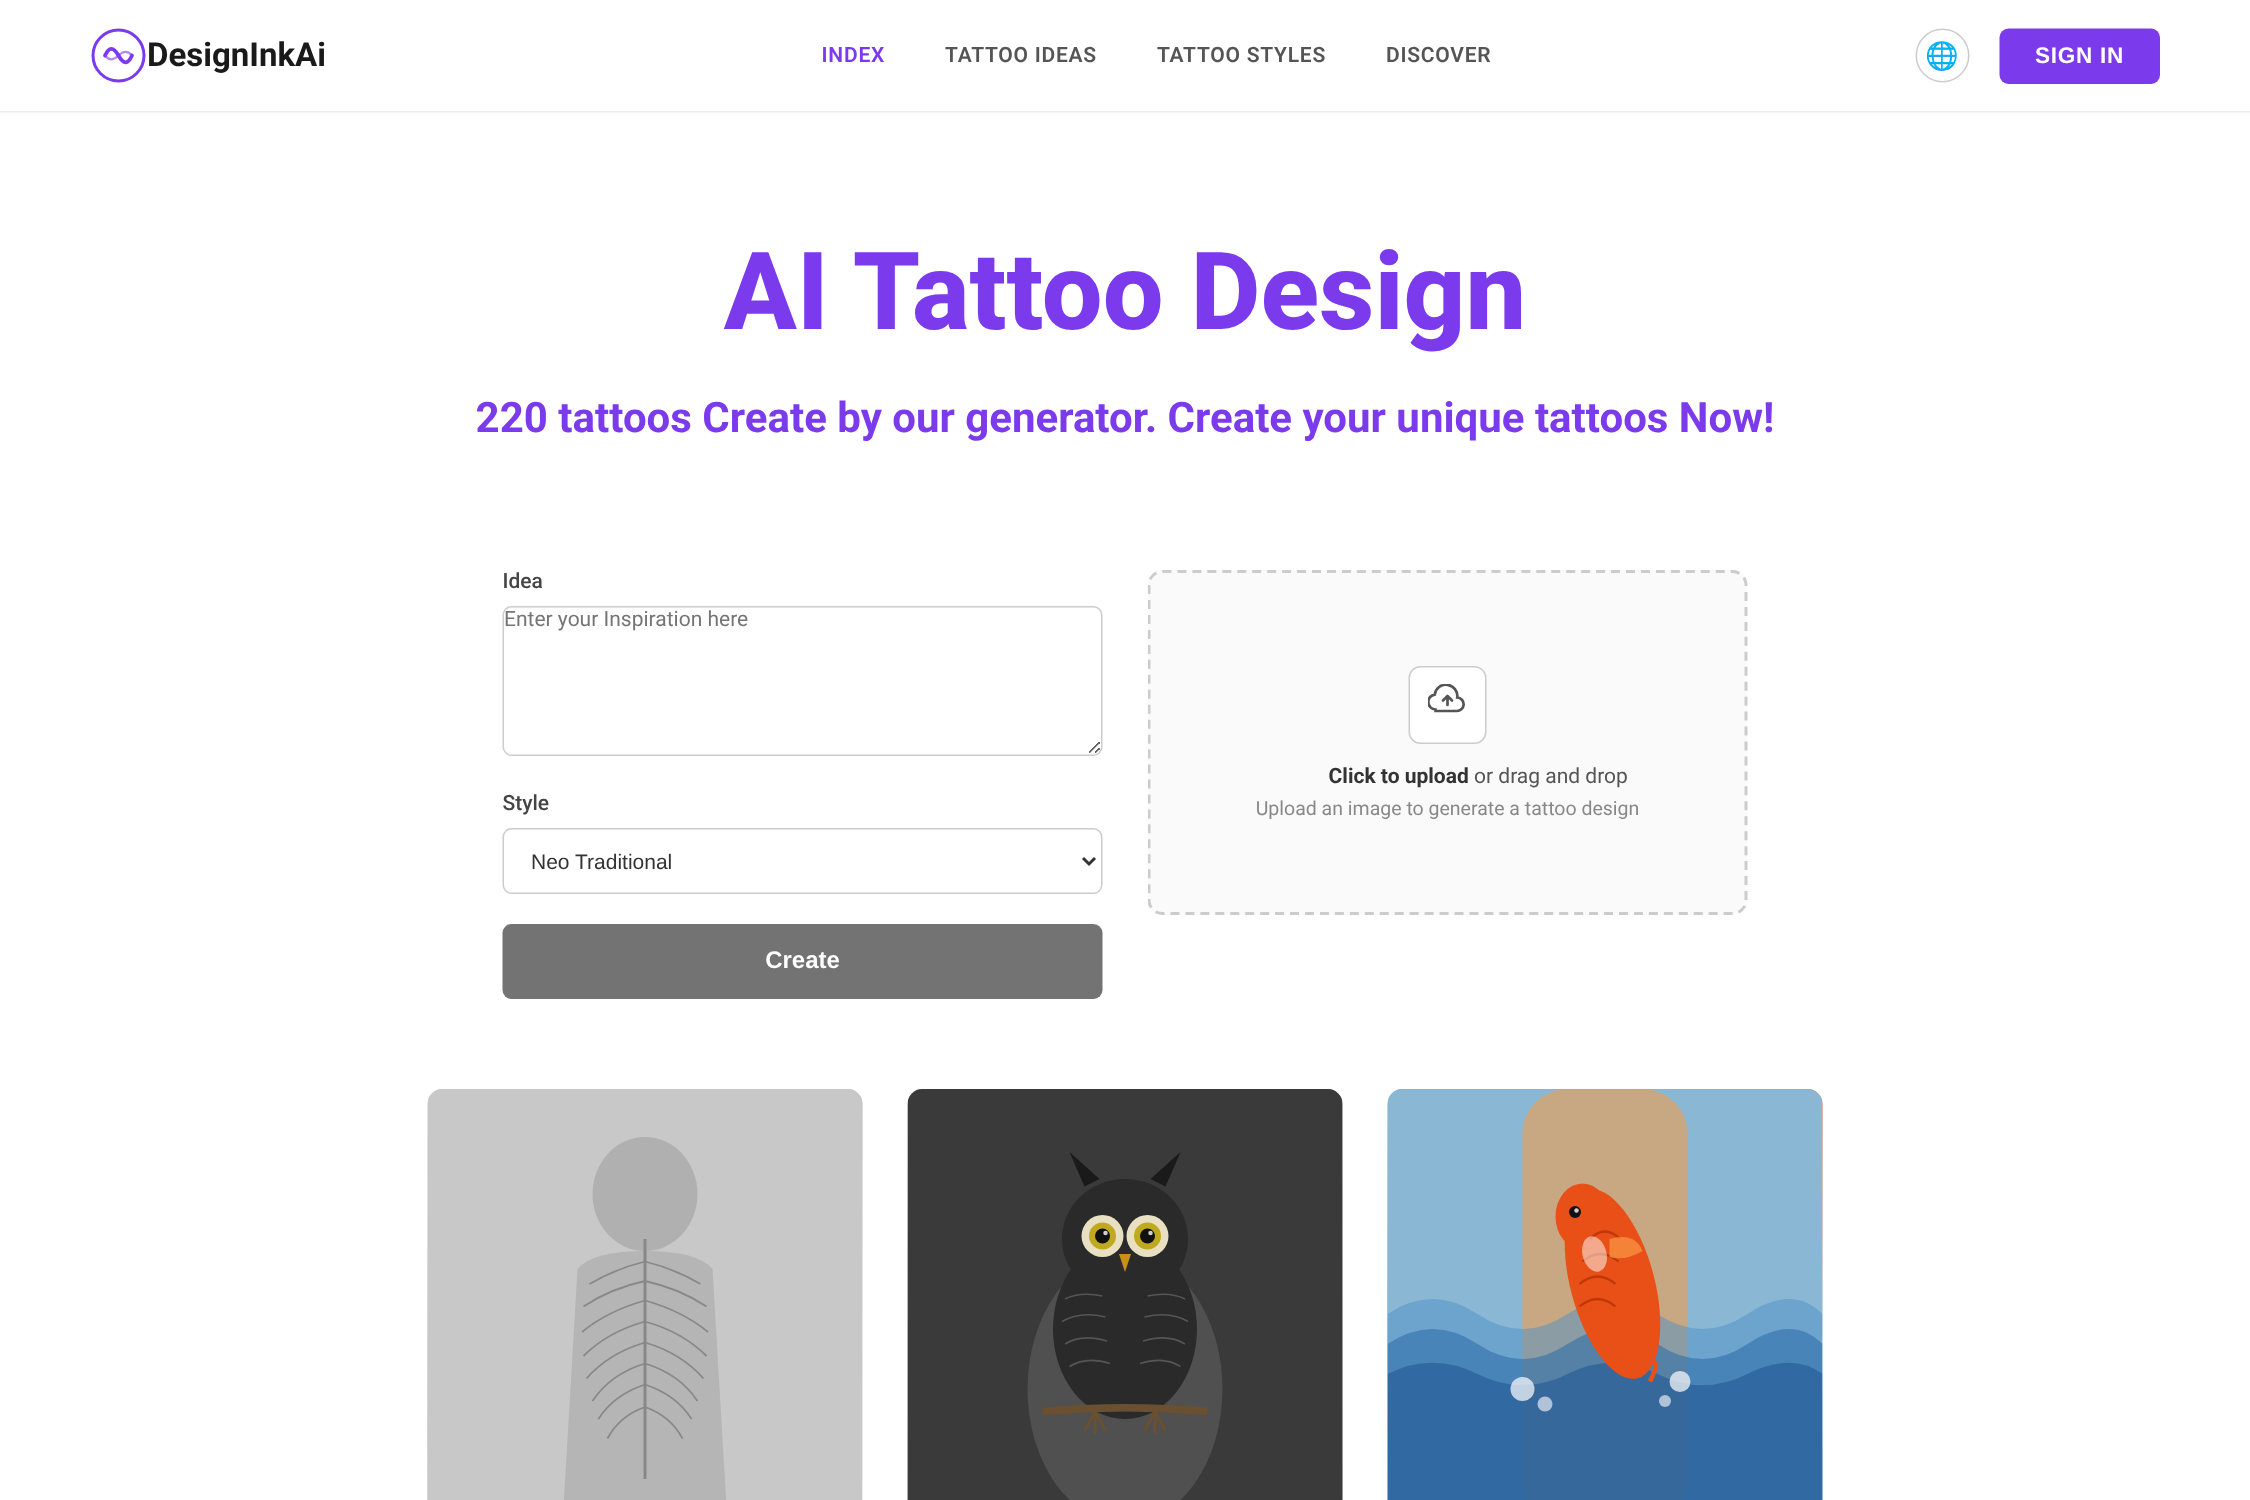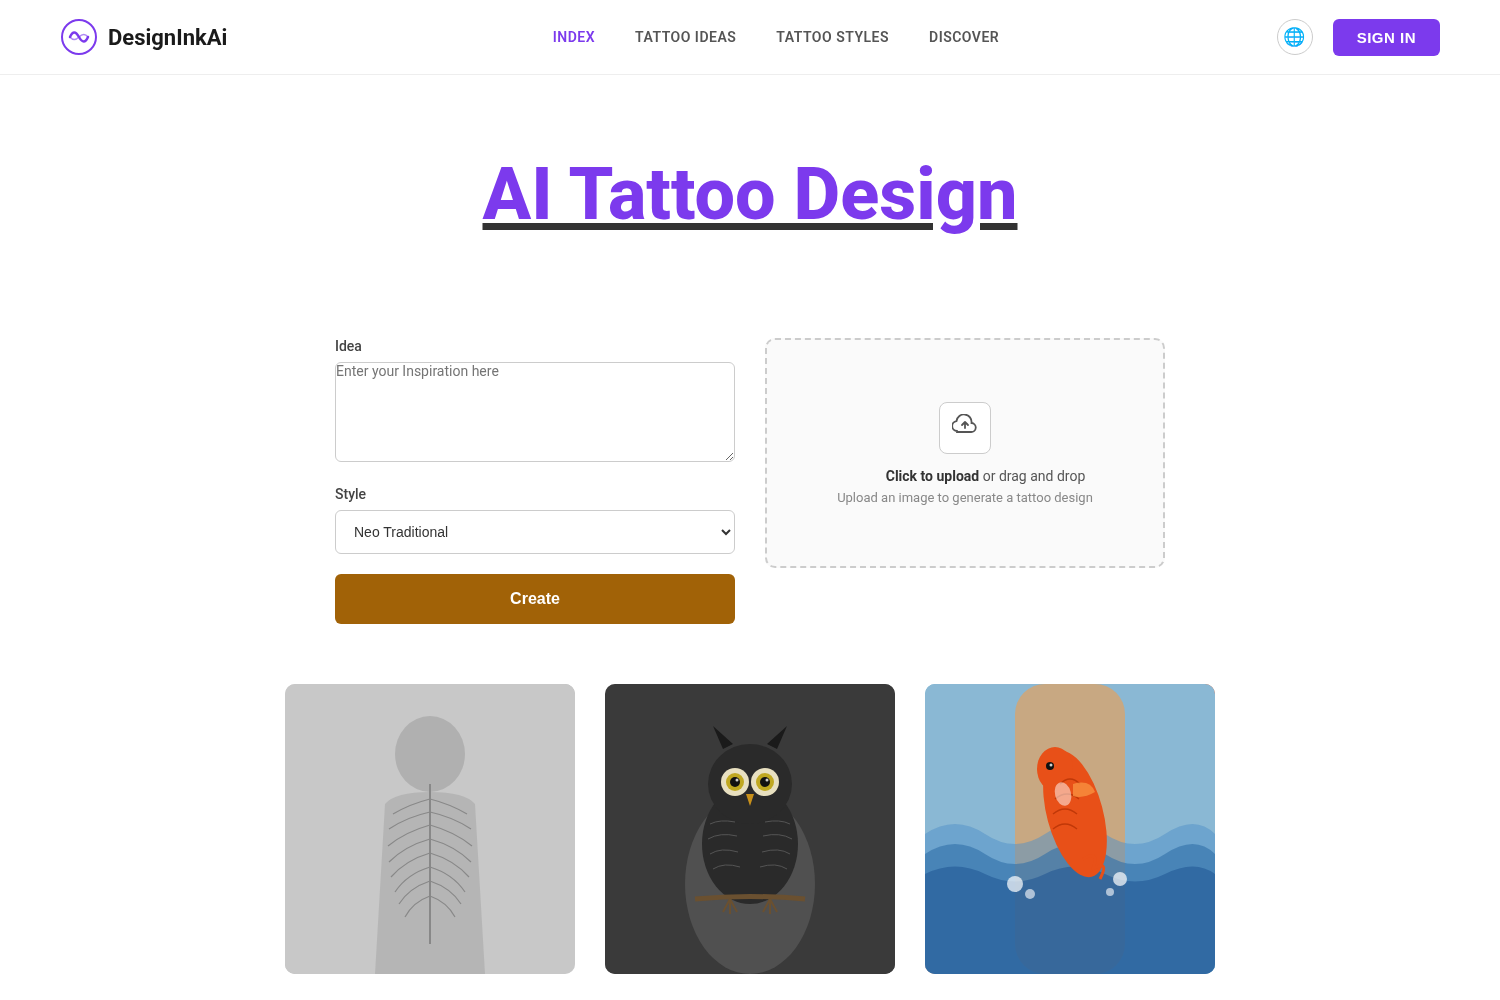--- a/index.html
+++ b/index.html
@@ -17,21 +17,21 @@
       display: flex;
       align-items: center;
       justify-content: space-between;
       padding: 0 60px;
       height: 75px;
       border-bottom: 1px solid #eee;
     }
     .logo-area {
       display: flex;
       align-items: center;
-      gap: 10px;
+      gap: 0;
     }
     .logo-icon {
       width: 38px;
       height: 38px;
     }
     .logo-text {
       font-size: 22px;
       font-weight: 700;
       color: #1a1a1a;
     }
@@ -79,21 +79,20 @@
       font-size: 15px;
       font-weight: 700;
       letter-spacing: 0.5px;
       cursor: pointer;
     }
 
     
     .hero {
       text-align: center;
       padding: 80px 60px 50px;
-      text-decoration: underline;
     }
     .hero-title {
       font-size: 72px;
       font-weight: 800;
       color: #7c3aed;
       margin-bottom: 24px;
       line-height: 1.1;
     }
     .hero-subtitle {
       font-size: 28px;
@@ -148,21 +147,21 @@
       font-size: 14px;
       color: #333;
       appearance: auto;
       outline: none;
       background: #fff;
       cursor: pointer;
     }
     .create-btn {
       width: 100%;
       padding: 16px;
-      background: #a16207;
+      background: #737373;
       color: #fff;
       border: none;
       border-radius: 6px;
       font-size: 16px;
       font-weight: 600;
       cursor: pointer;
     }
 
     
     .upload-area {
@@ -263,20 +262,23 @@
   <div class="header-right">
     <button class="globe-btn">
       <span>🌐</span>
     </button>
     <button class="signin-btn">SIGN IN</button>
   </div>
 </header>
 
 <section class="hero">
   <h1 class="hero-title">AI Tattoo Design</h1>
+  <p class="hero-subtitle">
+    <span>220</span><span> tattoos Create by our generator. Create your unique tattoos Now!</span>
+  </p>
 </section>
 
 <div class="form-section">
   <div class="form-left">
     <div class="form-group">
       <label class="form-label">Idea</label>
       <textarea class="idea-textarea" placeholder="Enter your Inspiration here" style=""></textarea>
     </div>
     <div class="form-group">
       <label class="form-label">Style</label>

